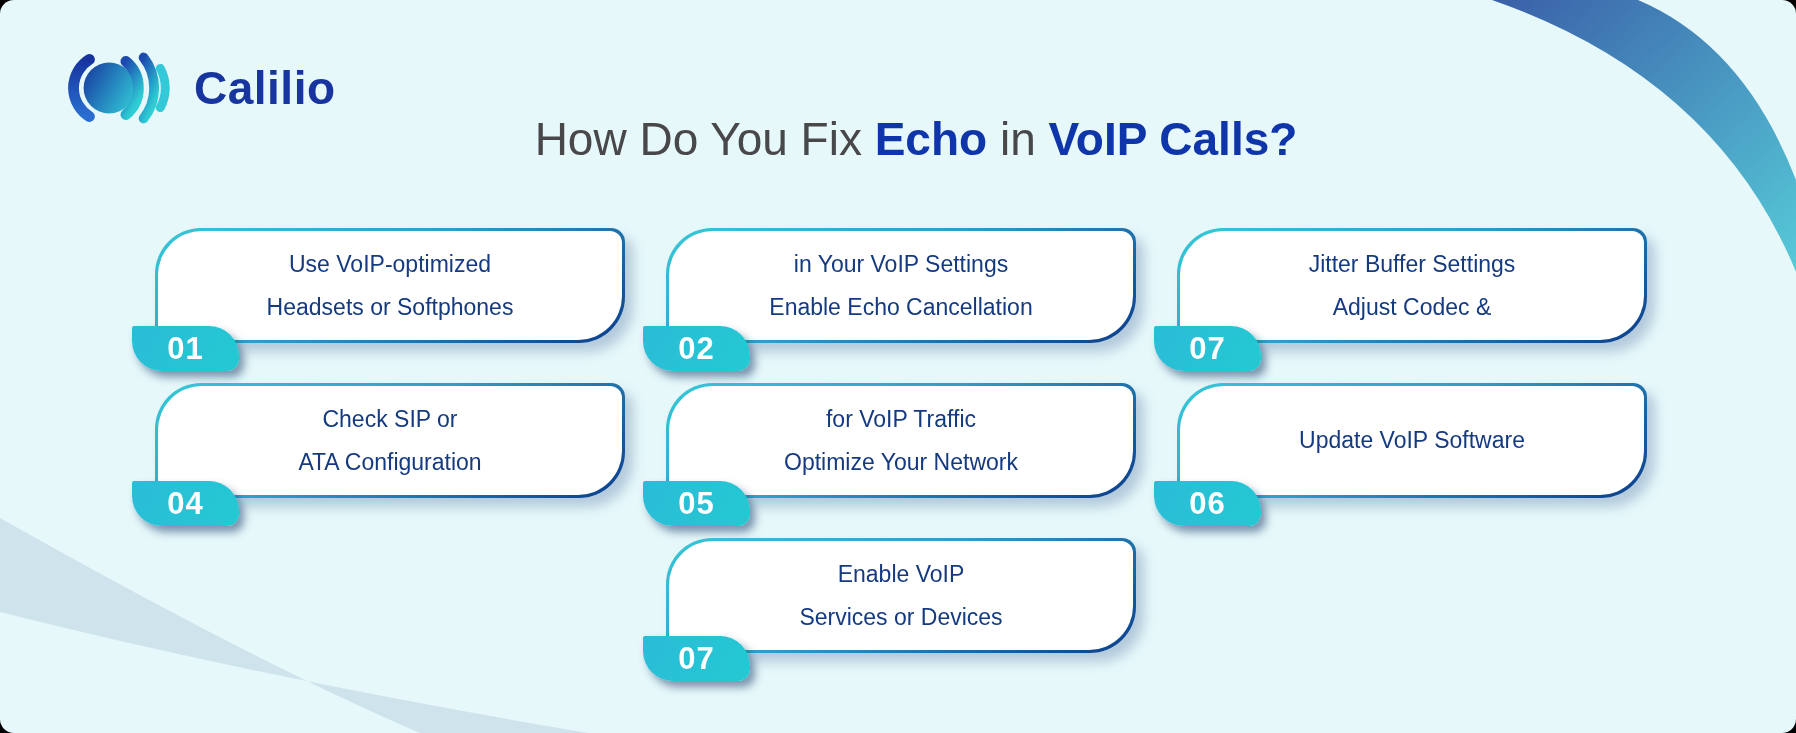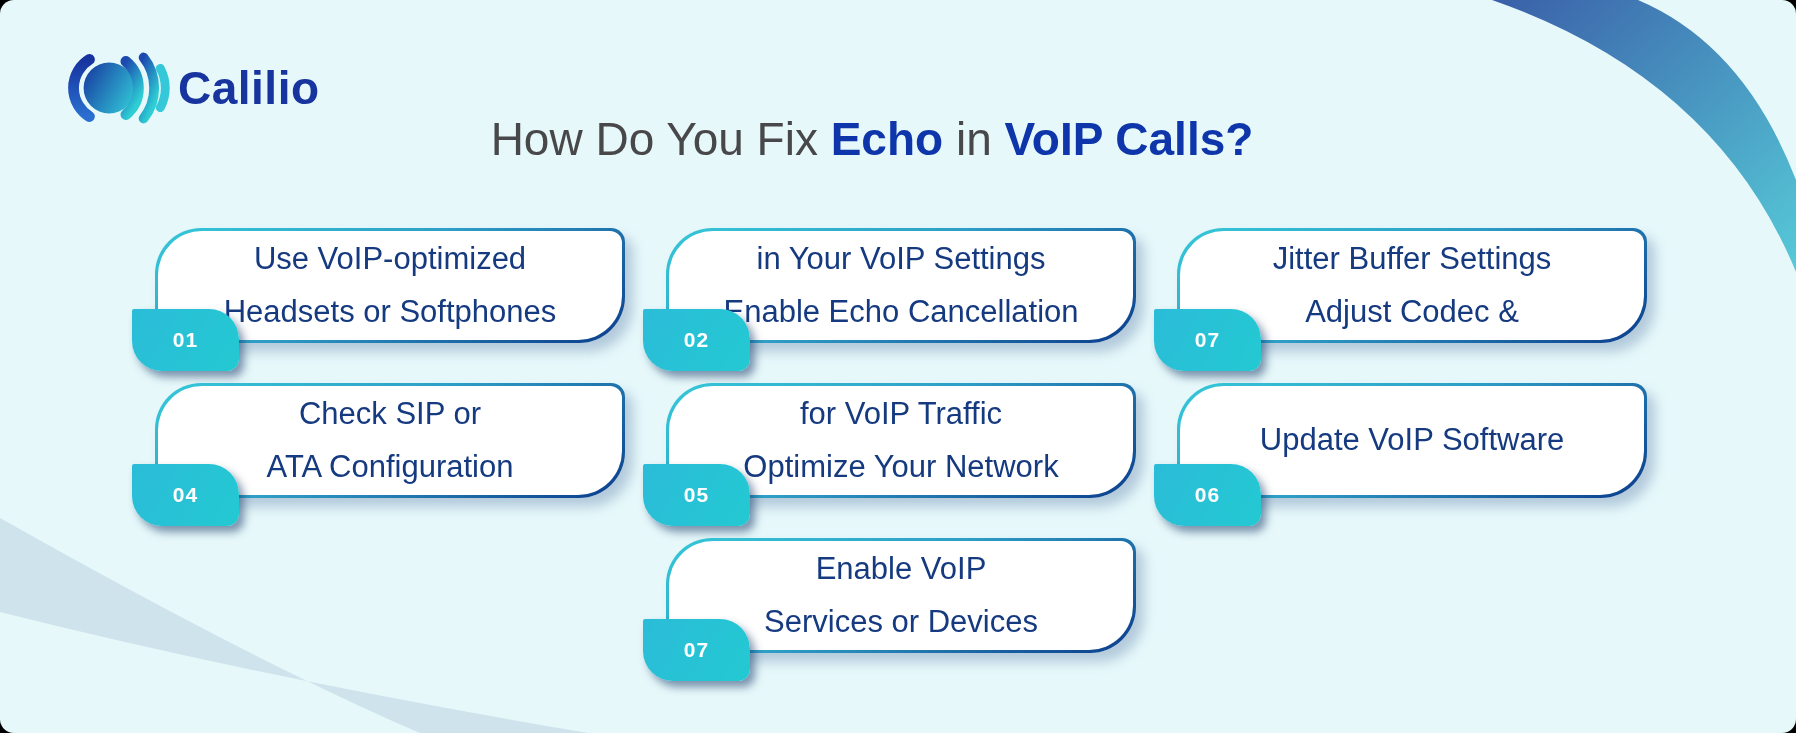--- a/index.html
+++ b/index.html
@@ -6,21 +6,21 @@
   .poster{
     position:relative;
     width:1796px;height:733px;
     background:#e6f8fa;
     border-radius:14px;
     overflow:hidden;
     font-family:"Liberation Sans", sans-serif;
   }
   .decor{position:absolute;inset:0;width:100%;height:100%;pointer-events:none;}
   
-  .logo{position:absolute;left:60px;top:46px;display:flex;align-items:center;gap:0;}
+  .logo{position:absolute;left:60px;top:46px;display:flex;align-items:center;gap:16px;}
   .logo-icon{width:118px;height:84px;display:block;}
   .brand-name{font-size:46px;font-weight:700;color:#17349f;letter-spacing:.5px;}
   
   .title{
     position:absolute;top:112px;left:0;width:1744px;
     text-align:center;font-size:46px;line-height:1.2;
   }
   .title span{white-space:pre;}
   .title .t-normal{color:#48484a;font-weight:400;}
   .title .t-accent{color:#0e35aa;font-weight:700;}
@@ -36,30 +36,30 @@
     position:absolute;inset:0;
     background:linear-gradient(150deg,#35c8d8 0%,#2e9ec6 45%,#0c3d8c 100%);
     border-radius:46px 14px 46px 14px;
     padding:3px;box-sizing:border-box;
     box-shadow:8px 9px 12px rgba(96,130,170,.38);
   }
   .card-inner{
     width:100%;height:100%;background:#ffffff;
     border-radius:44px 12px 44px 12px;
     display:flex;flex-direction:column;justify-content:center;align-items:center;
-    text-align:center;color:#153a80;font-size:31px;font-weight:500;line-height:1.32;
+    text-align:center;color:#153a80;font-size:23px;font-weight:500;line-height:1.32;
     padding:15px 28px;box-sizing:border-box;gap:12px;
   }
   .card-line:empty{display:none;}
   .badge{
     position:absolute;left:-23px;bottom:-28px;
-    width:107px;height:62px;
+    width:107px;height:45px;
     background:linear-gradient(120deg,#2bbcd8 0%,#23c9d2 100%);
     border-radius:2px 30px 12px 30px;
-    color:#fff;font-size:21px;font-weight:700;letter-spacing:1px;
+    color:#fff;font-size:31px;font-weight:700;letter-spacing:1px;
     display:flex;align-items:center;justify-content:center;
     box-shadow:5px 6px 8px rgba(12,45,95,.5);
   }
   .card-7{grid-column:2;}
 </style>
 </head>
 <body>
 
 <div class="poster">
 
@@ -92,21 +92,21 @@
       </defs>
       <path d="M30 13 A34 34 0 0 0 30 71" fill="none" stroke="url(#lgLeft)" stroke-width="11" stroke-linecap="round"></path>
       <circle cx="50" cy="42" r="26" fill="url(#lgCircle)"></circle>
       <path d="M67 15 A35 35 0 0 1 67 69" fill="none" stroke="url(#lgArc)" stroke-width="11" stroke-linecap="round"></path>
       <path d="M85 11 A50 50 0 0 1 85 73" fill="none" stroke="url(#lgArc)" stroke-width="10" stroke-linecap="round"></path>
       <path d="M102 22 A42 42 0 0 1 102 62" fill="none" stroke="#35c8d8" stroke-width="9" stroke-linecap="round"></path>
     </svg>
     <span class="brand-name">Calilio</span>
   </div>
 
-  <h1 class="title" style="margin:0;">
+  <h1 class="title" style="margin:0;padding-left:44px;">
     <span class="t-normal">How Do You Fix </span><span class="t-accent">Echo</span><span class="t-normal"> in </span><span class="t-accent">VoIP Calls?</span>
   </h1>
 
   <div class="grid">
 
     <div class="card">
       <div class="card-border">
         <div class="card-inner">
           <span class="card-line">Use VoIP-optimized</span>
           <span class="card-line">Headsets or Softphones</span>

